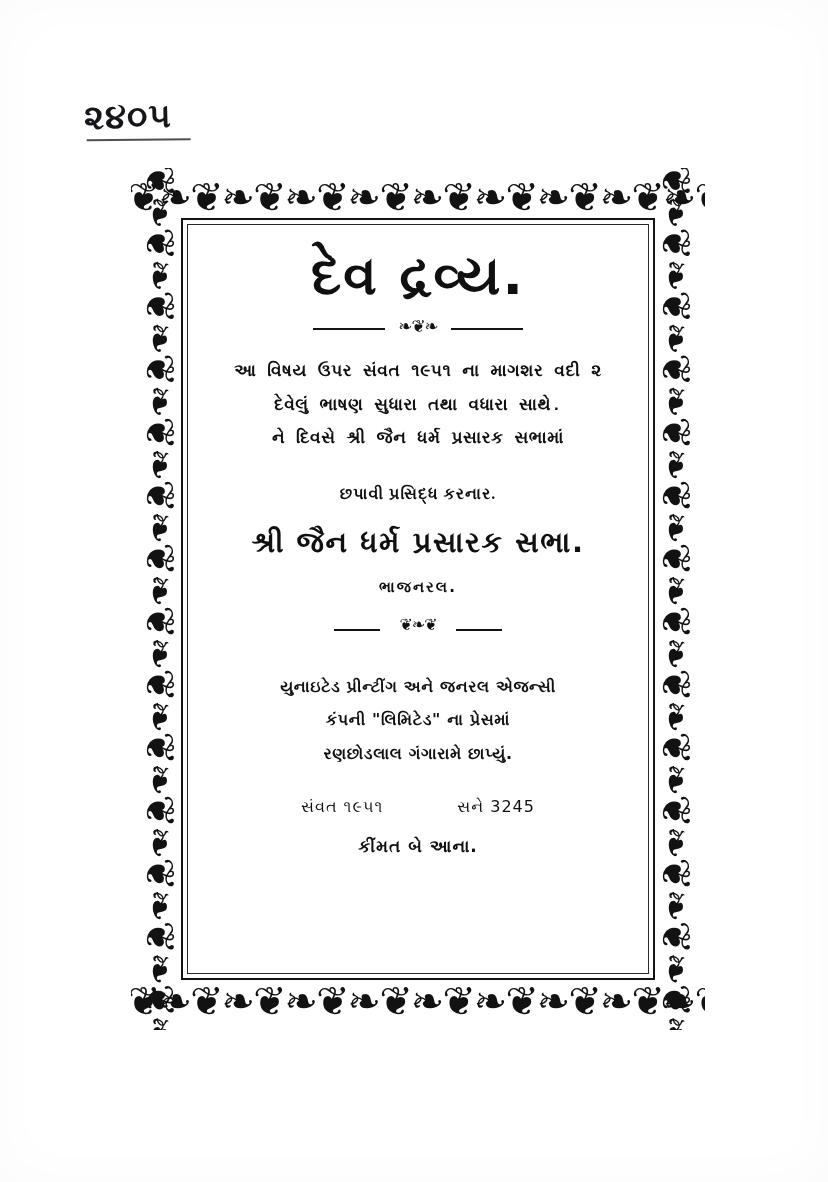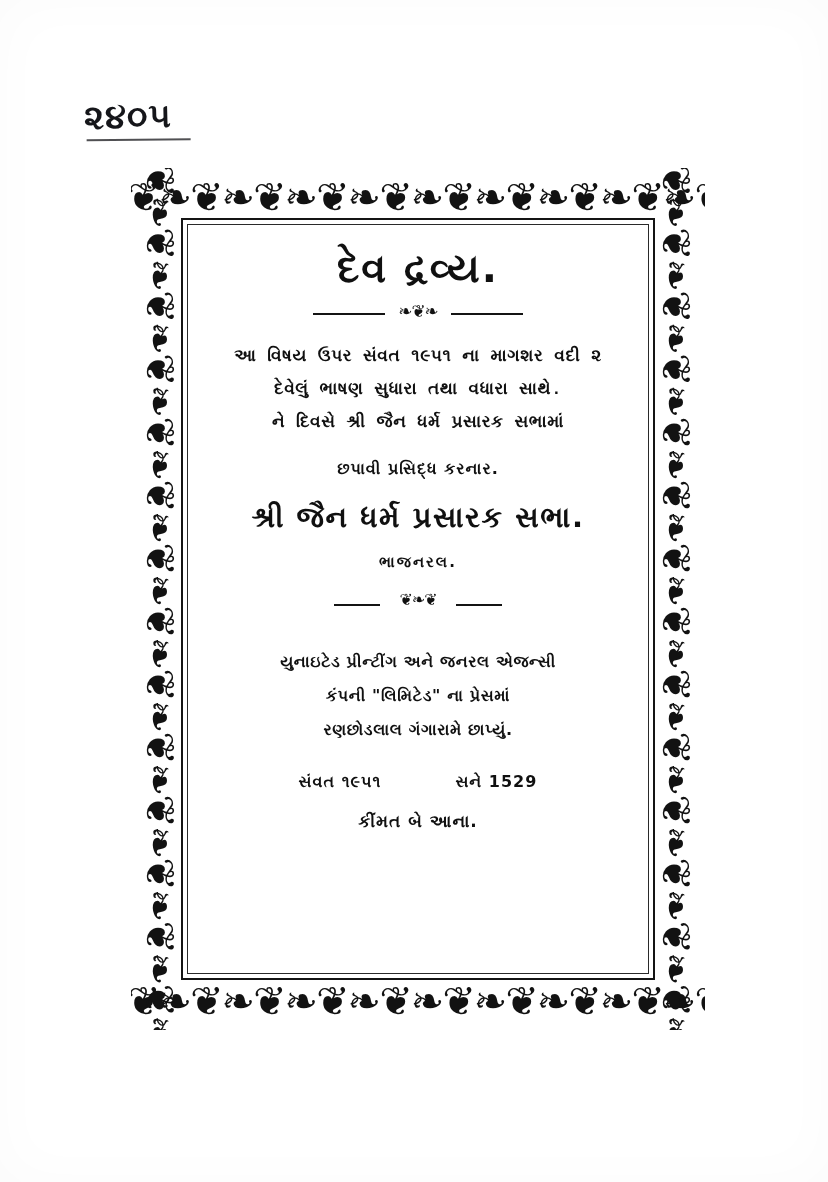--- a/index.html
+++ b/index.html
@@ -102,21 +102,21 @@
     position: absolute;
     left: 62px;
     top: 64px;
     width: 450px;
     text-align: center;
     font-family: "DejaVu Sans", sans-serif;
     color: #101010;
   }
 
   .main-title {
-    font-size: 40px;
+    font-size: 54px;
     font-weight: 700;
     letter-spacing: 2px;
     margin: 14px 0 0 0;
     line-height: 1.1;
   }
 
   .flourish {
     margin: 12px auto 16px auto;
     width: 210px;
     position: relative;
@@ -146,24 +146,25 @@
 
   .subtitle-lines {
     font-size: 17px;
     line-height: 1.95;
     letter-spacing: .6px;
     font-weight: 600;
   }
   .subtitle-lines div { white-space: nowrap; font-family: Liberation Mono, monospace; }
 
   .publisher-label {
-    margin-top: 20px;
+    margin-top: 30px;
     font-size: 16px;
     letter-spacing: 1px;
     font-weight: 600;
+    font-family: Liberation Serif, serif;
   }
 
   .publisher-name {
     margin-top: 22px;
     font-size: 29px;
     font-weight: 700;
     letter-spacing: 1.5px;
   }
 
   .publisher-city {
@@ -211,21 +212,21 @@
     font-size: 16px;
     line-height: 2.1;
     letter-spacing: .6px;
     font-weight: 600;
   }
   .press-lines div { white-space: nowrap; }
 
   .dates {
     margin-top: 26px;
     font-size: 16px;
-    font-weight: 700;
+    font-weight: 400;
     letter-spacing: 1px;
     display: flex;
     justify-content: center;
     gap: 74px;
   }
 
   .price {
     margin-top: 20px;
     font-size: 17px;
     font-weight: 600;
@@ -290,21 +291,21 @@
 
 
       <div class="press-lines">
         <div>યુનાઇટેડ પ્રીન્ટીંગ અને જનરલ એજન્સી</div>
         <div>કંપની "લિમિટેડ" ના પ્રેસમાં</div>
         <div>રણછોડલાલ ગંગારામે છાપ્યું.</div>
       </div>
 
       <div class="dates">
         <span>સંવત ૧૯૫૧</span>
-        <span>સને 1529</span>
+        <span>સને 3245</span>
       </div>
 
       <div class="price">કીંમત બે આના.</div>
 
     </div>
   </div>
 
   <div class="paper-edge"></div>
 </div>
 

